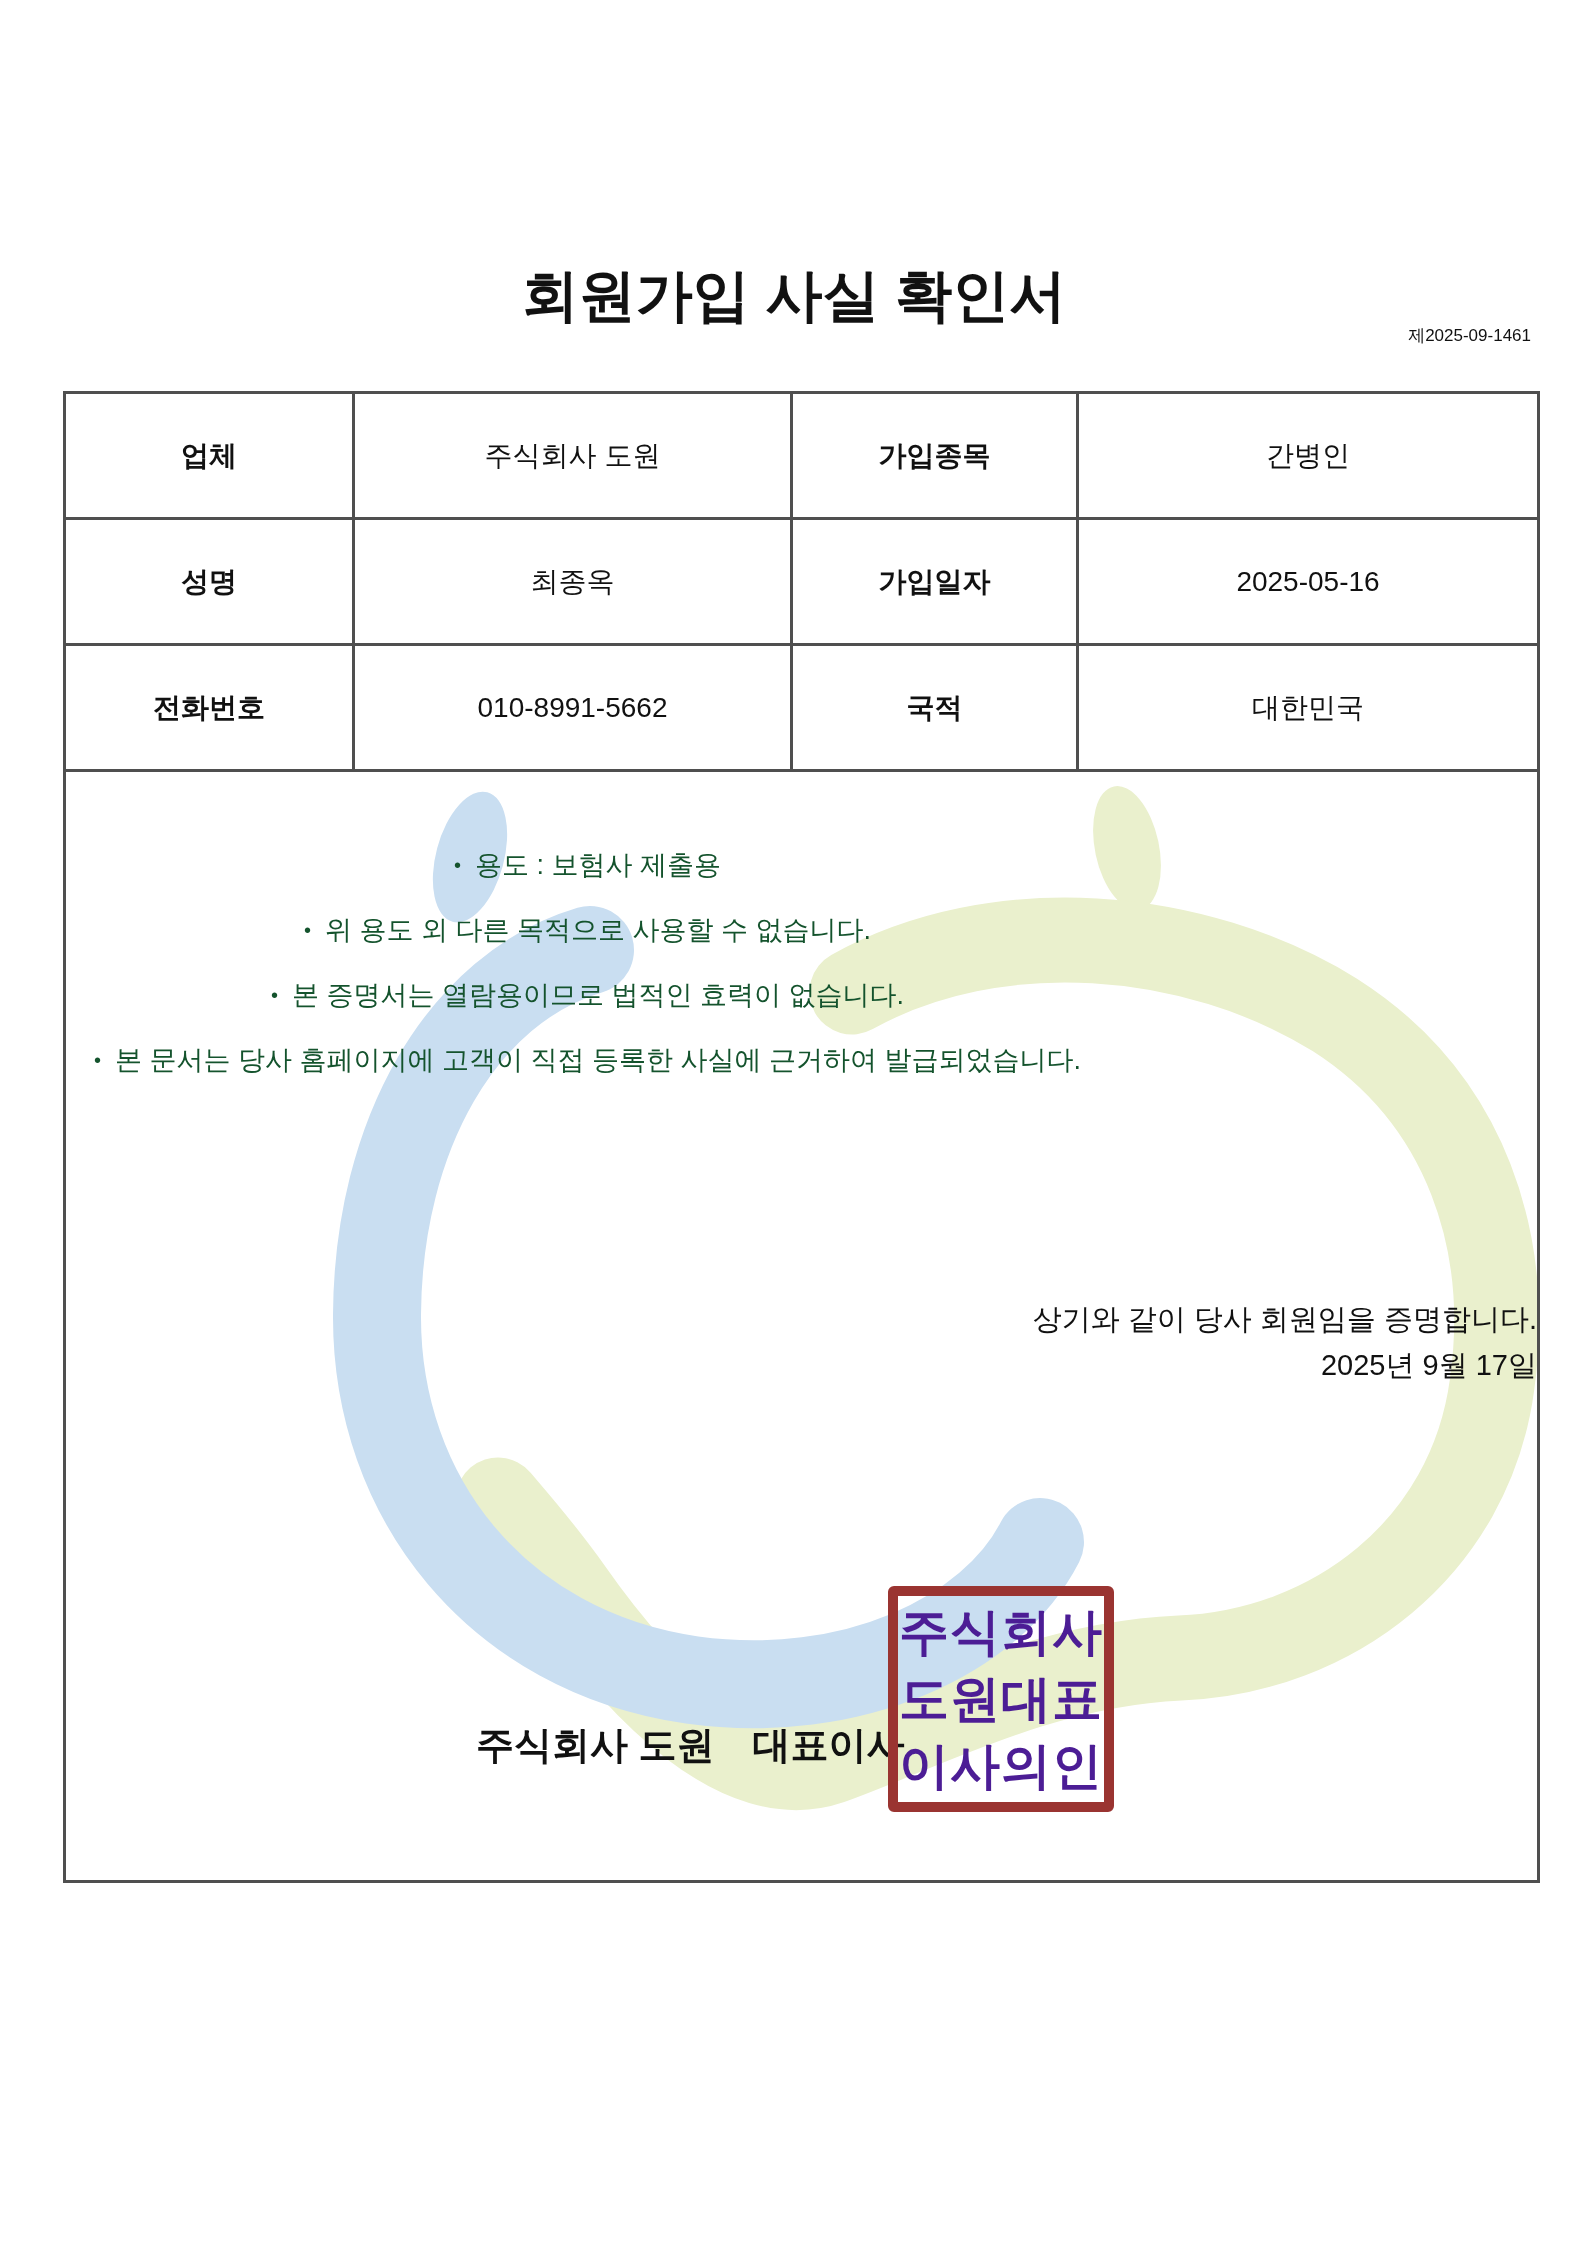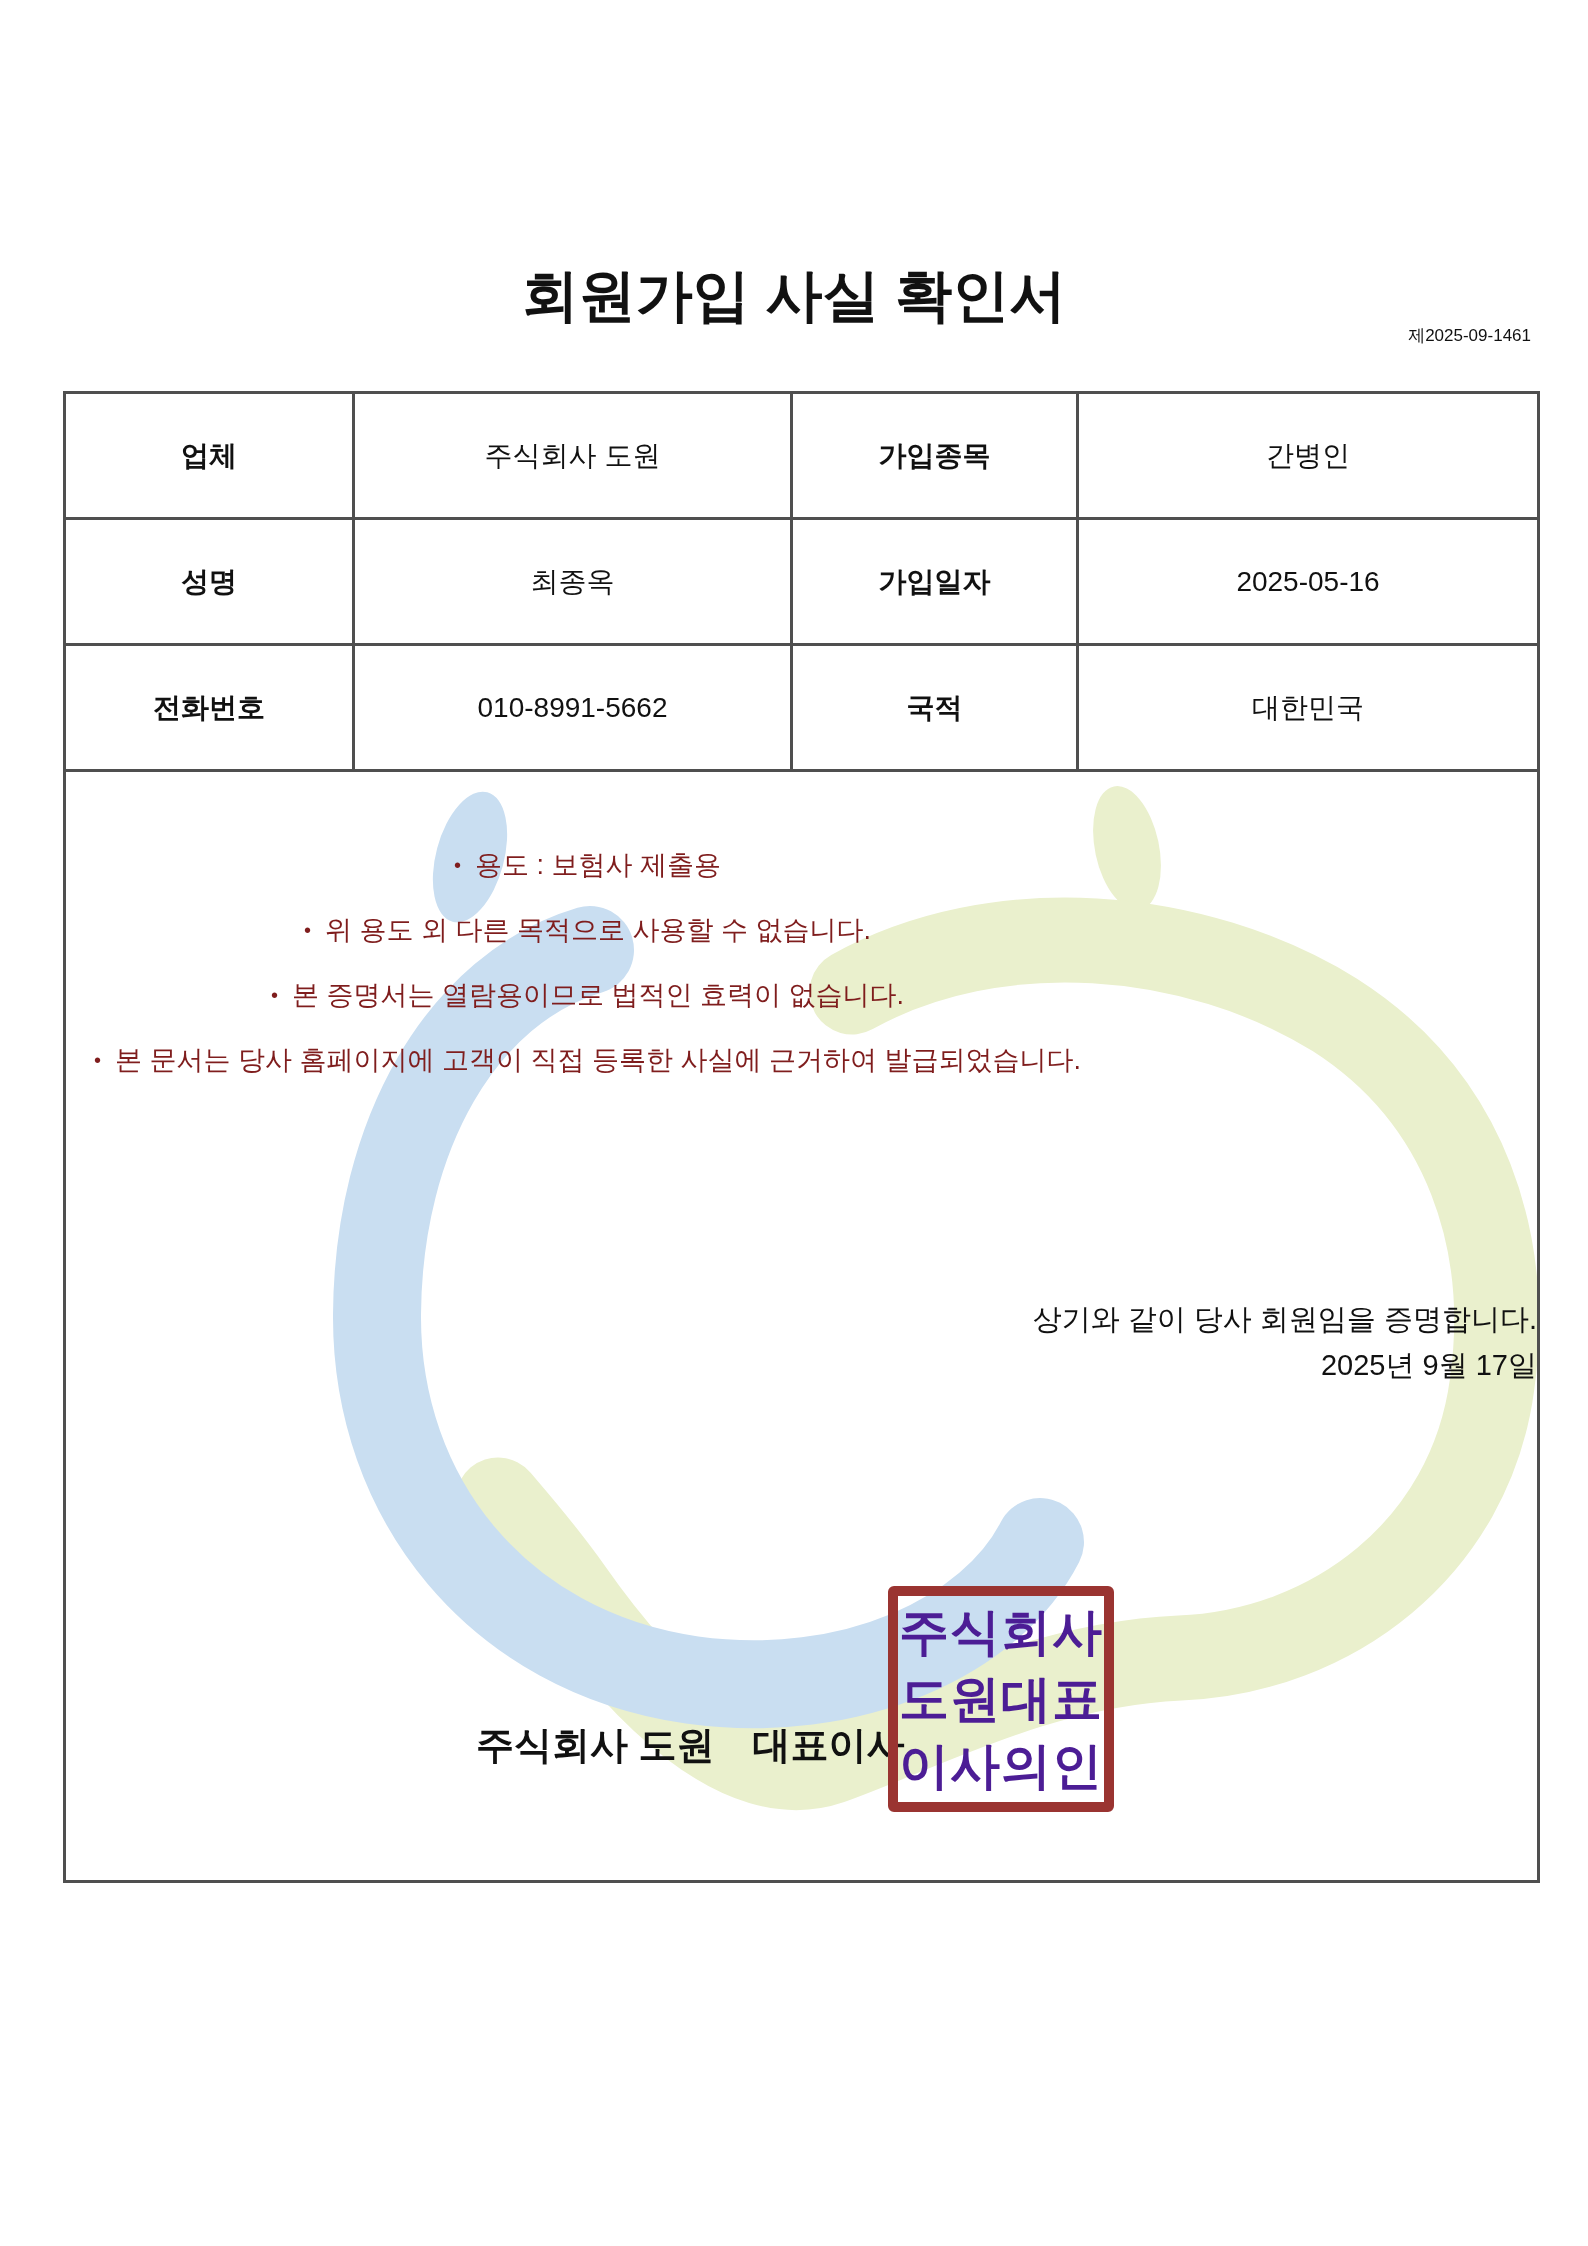--- a/index.html
+++ b/index.html
@@ -47,21 +47,21 @@
   tr.data-row { height: 126px; }
   td.lbl { font-weight: bold; }
   td.big-cell {
     height: 1108px; position: relative;
     vertical-align: top; text-align: left;
   }
 
   ul.notes {
     position: absolute; top: 62px; left: 28px;
     margin: 0; padding: 0; list-style: none;
-    font-size: 27px; line-height: 63px; color: #7f1d1d;
+    font-size: 27px; line-height: 63px; color: #14532d;
   }
   ul.notes li::before {
     content: "\2022";
     font-size: 20px;
     margin-right: 14px;
     position: relative; top: -2px;
   }
 
   .statement {
     position: absolute; top: 524px; left: 0; width: 100%;

